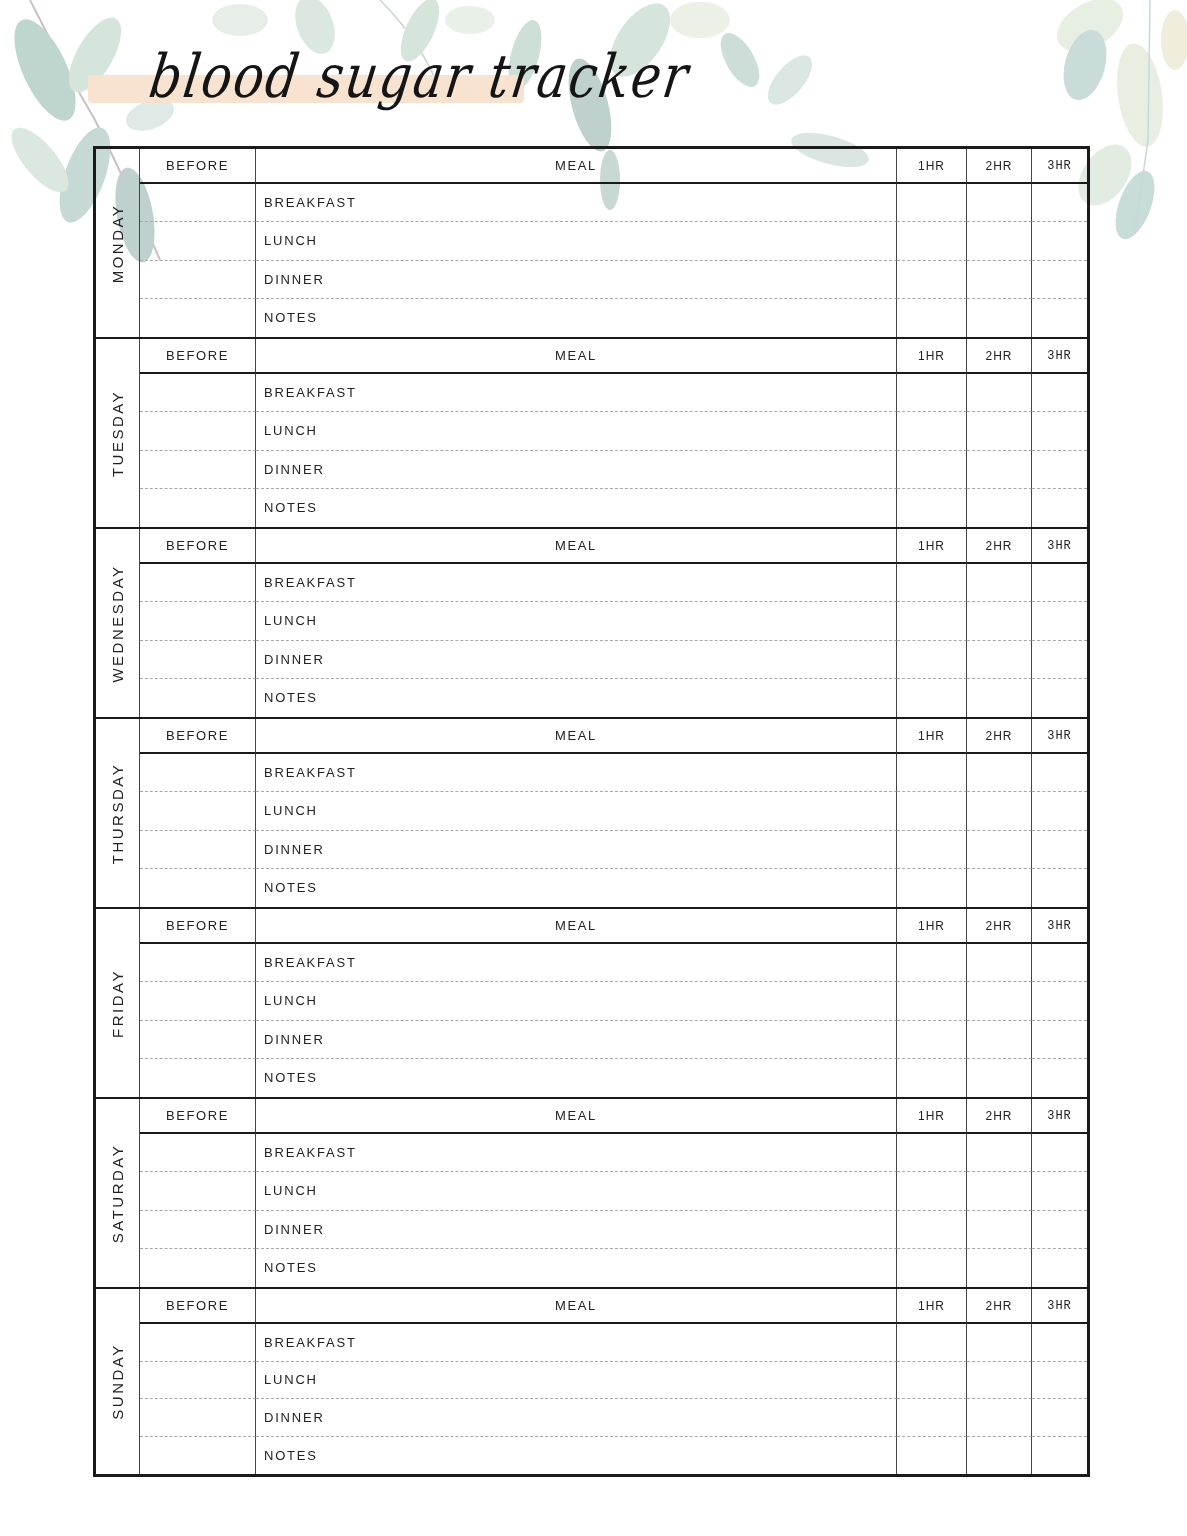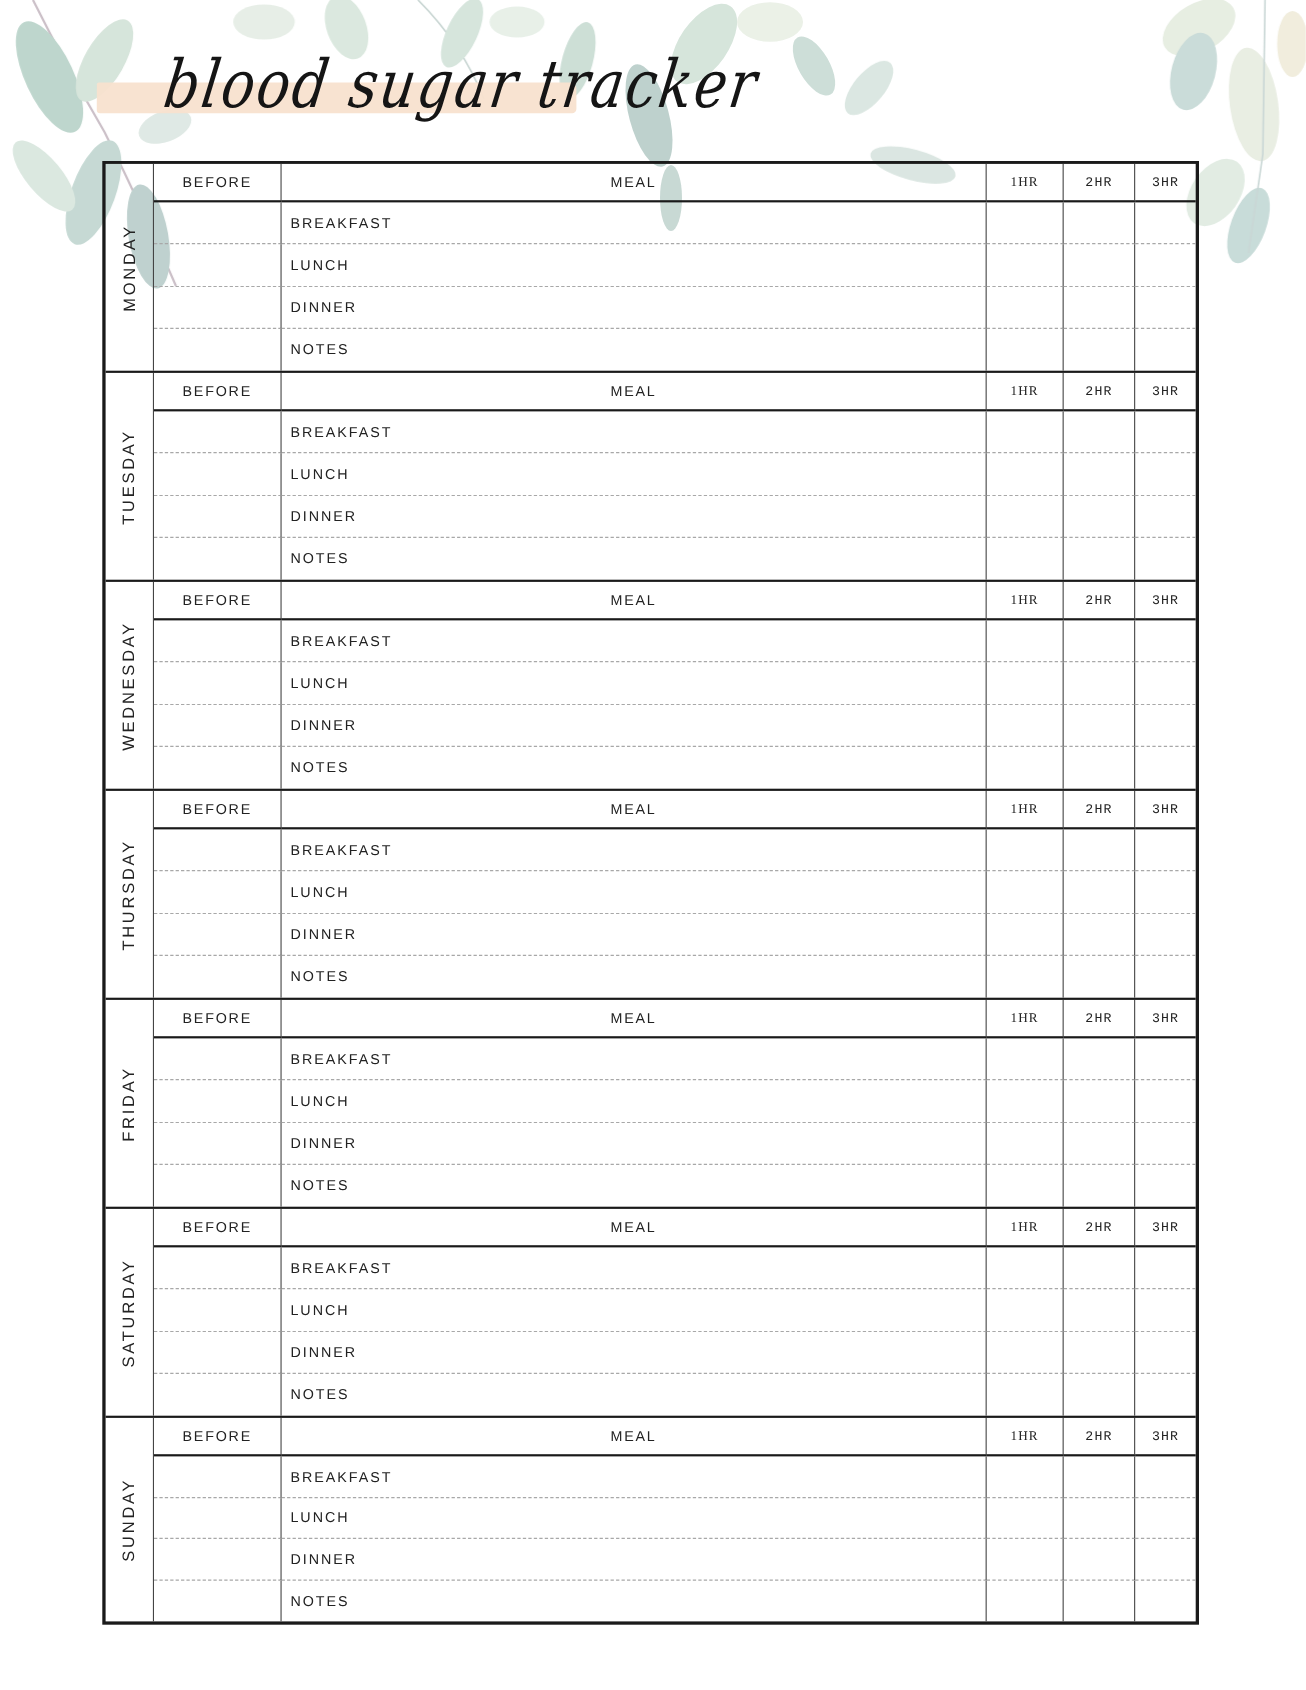--- a/index.html
+++ b/index.html
@@ -46,22 +46,22 @@
     font-size: 15px; letter-spacing: 2.5px; white-space: nowrap;
     color: #222;
   }
   .hdr {
     grid-row: 1; display: flex; align-items: center; justify-content: center;
     font-size: 13px; letter-spacing: 1.6px; color: #222;
     border-bottom: 2px solid #1a1a1a; box-sizing: border-box;
   }
   .hdr.before { grid-column: 2; border-right: 1.5px solid #444; }
   .hdr.meal { grid-column: 3; border-right: 1.5px solid #444; }
-  .hdr.h1 { grid-column: 4; border-right: 1.5px solid #444; font-size: 12px; letter-spacing: 1px; font-family: Liberation Serif, serif; }
-  .hdr.h2 { grid-column: 5; border-right: 1.5px solid #444; font-size: 12px; letter-spacing: 1px; font-family: Liberation Mono, monospace; }
+  .hdr.h1 { grid-column: 4; border-right: 1.5px solid #444; font-size: 12px; letter-spacing: 1px; }
+  .hdr.h2 { grid-column: 5; border-right: 1.5px solid #444; font-size: 12px; letter-spacing: 1px; }
   .hdr.h3 { grid-column: 6; font-size: 12px; letter-spacing: 1px; font-family: Liberation Mono, monospace; }
   .cell {
     box-sizing: border-box; border-bottom: 1px dashed #a8a8a8;
     display: flex; align-items: center;
   }
   .cell.last { border-bottom: none; }
   .c-before { grid-column: 2; border-right: 1.5px solid #444; }
   .c-meal { grid-column: 3; border-right: 1.5px solid #444; padding-left: 8px;
     font-size: 13px; letter-spacing: 1.8px; color: #222; }
   .c-h1 { grid-column: 4; border-right: 1.5px solid #444; }

